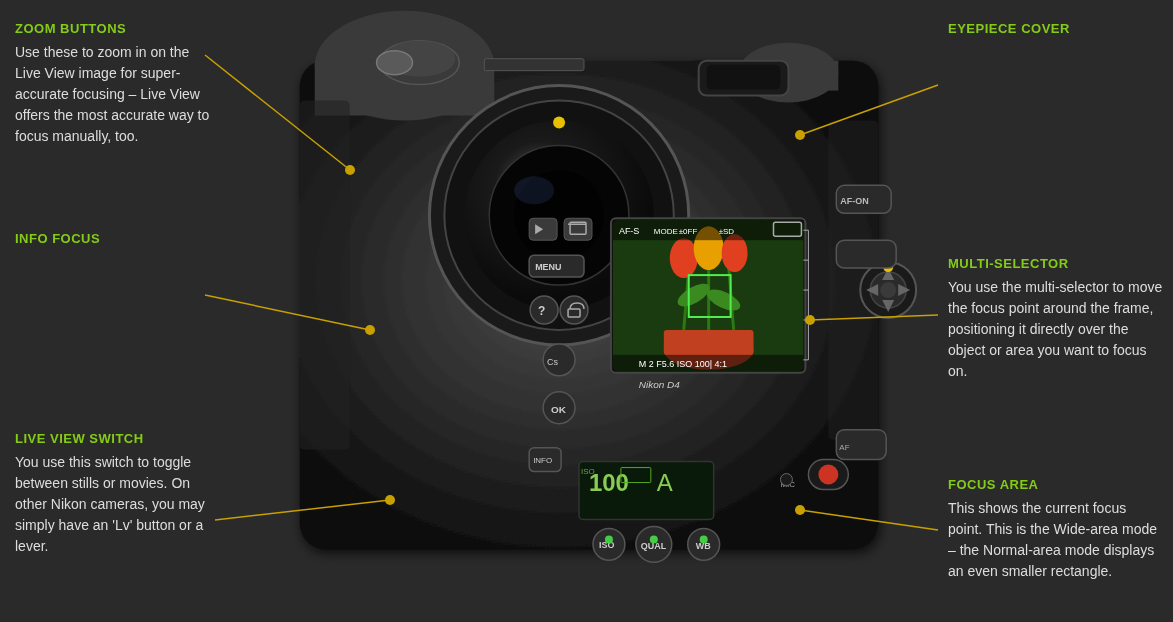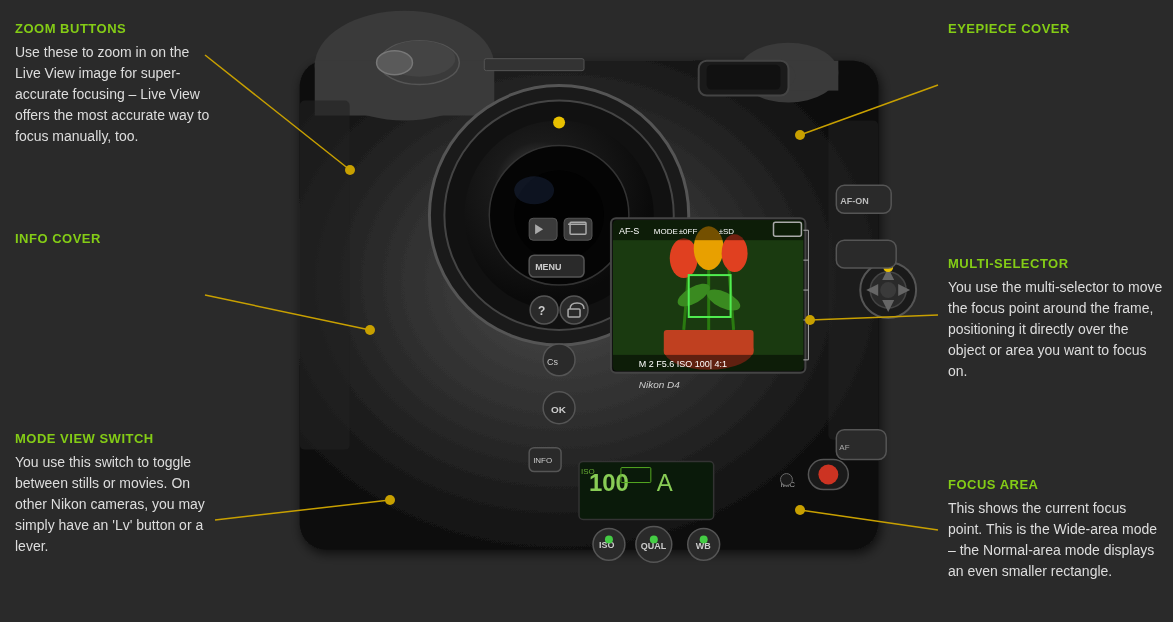--- a/index.html
+++ b/index.html
@@ -330,25 +330,25 @@
   </div>
 
   <div class="left-panel">
 
     <div class="annotation zoom-buttons-annotation">
       <span class="annotation-title">ZOOM BUTTONS</span>
       <span class="annotation-text">Use these to zoom in on the Live View image for super-accurate focusing – Live View offers the most accurate way to focus manually, too.</span>
     </div>
 
     <div class="annotation info-button-annotation">
-      <span class="annotation-title">INFO COVER</span>
+      <span class="annotation-title">INFO FOCUS</span>
     </div>
 
     <div class="annotation live-view-annotation">
-      <span class="annotation-title">MODE VIEW SWITCH</span>
+      <span class="annotation-title">LIVE VIEW SWITCH</span>
       <span class="annotation-text">You use this switch to toggle between stills or movies. On other Nikon cameras, you may simply have an 'Lv' button or a lever.</span>
     </div>
   </div>
 
   <div class="right-panel">
 
     <div class="annotation eyepiece-annotation" style="position:absolute; top:20px; right:10px; width:215px;">
       <span class="annotation-title">EYEPIECE COVER</span>
     </div>
 

